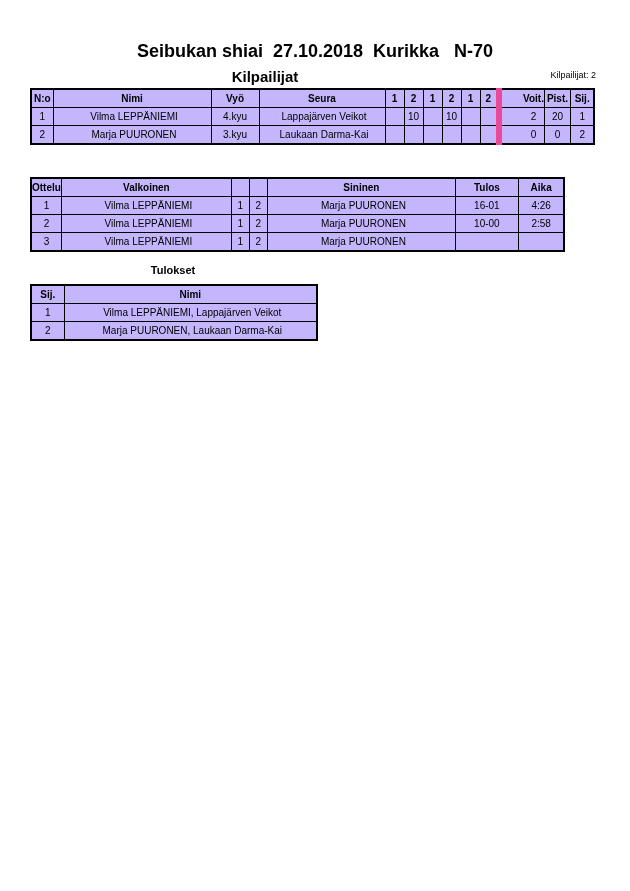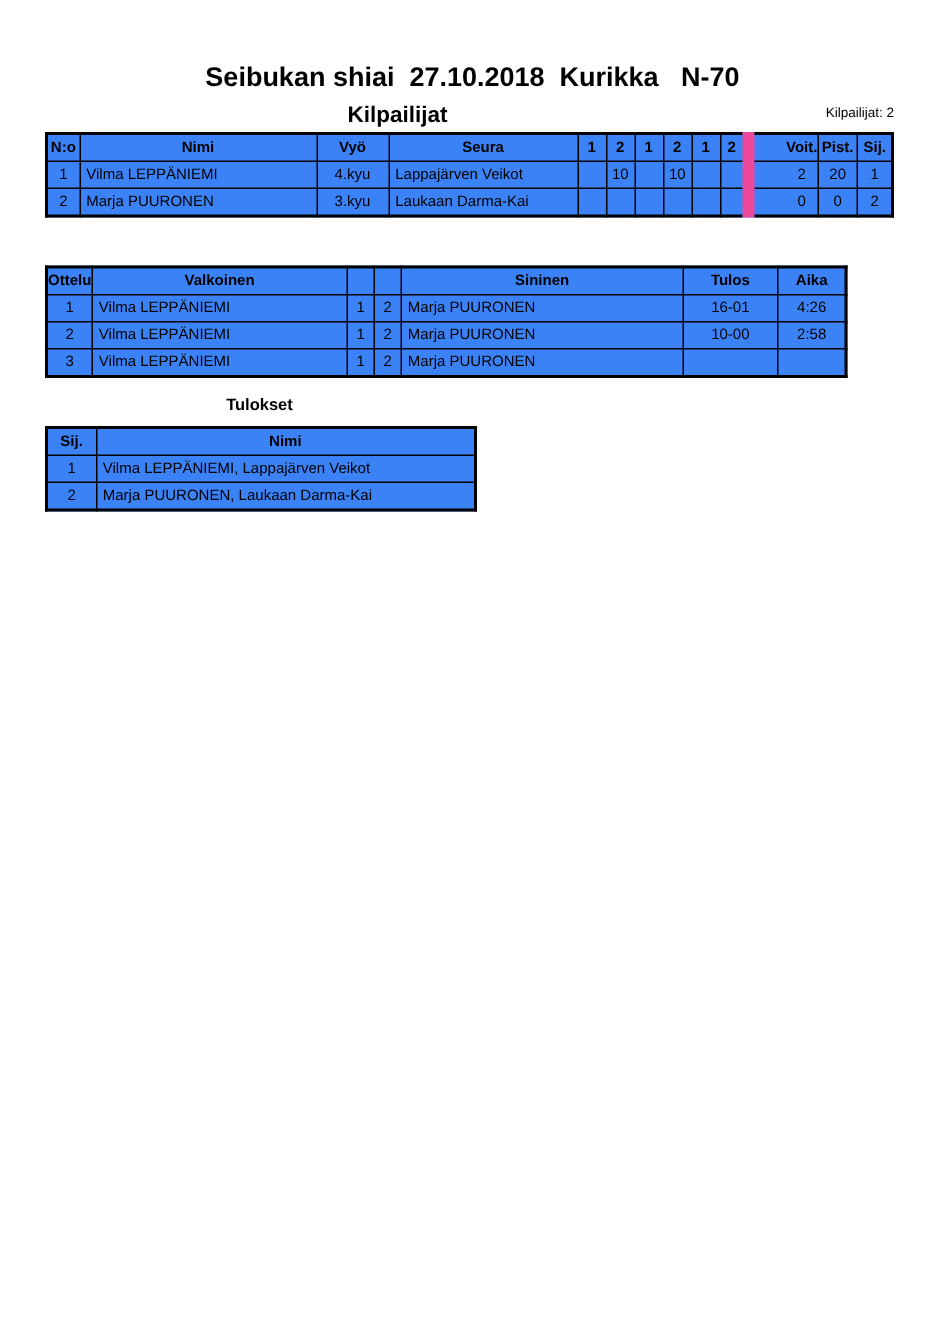--- a/index.html
+++ b/index.html
@@ -2,27 +2,27 @@
 <html><head>
 <meta charset="utf-8">
 <style>
   html,body{margin:0;padding:0;}
   body{width:630px;height:891px;background:#fff;font-family:"Liberation Sans",sans-serif;color:#000;}
   .page{position:relative;width:630px;height:891px;background:#fff;overflow:hidden;}
   .title{position:absolute;top:41px;left:0;width:630px;text-align:center;font-size:18px;font-weight:bold;white-space:pre;}
   .kilpailijat-heading{position:absolute;top:68px;left:208px;width:114px;text-align:center;font-size:15px;font-weight:bold;}
   .kilpailijat-count{position:absolute;top:70px;right:34px;font-size:9px;text-align:center;}
   .sec-heading{position:absolute;font-size:11px;font-weight:bold;text-align:center;}
-  table{border-collapse:collapse;table-layout:fixed;background:#3b82f6;}
+  table{border-collapse:collapse;table-layout:fixed;background:#c4b5fd;}
   .t{position:absolute;border:2px solid #000;}
   .t td,.t th{border:1px solid #000;height:17px;font-size:10px;padding:0;overflow:hidden;white-space:nowrap;}
   .t th{font-weight:bold;text-align:center;}
-  .t td.l{text-align:left;padding-left:4px;margin-left:33px;}
+  .t td.l{text-align:center;padding-left:4px;margin-left:33px;}
   .t td.c{text-align:center;}
-  .t .sep{border-left:8px solid #ec4899;padding-left:21px;}
+  .t .sep{border-left:6px solid #ec4899;padding-left:21px;}
 </style>
 </head>
 <body>
 
 <div class="page">
 
   <div class="title">Seibukan shiai  27.10.2018  Kurikka   N-70</div>
 
   <div class="kilpailijat-heading">Kilpailijat</div>
   <div class="kilpailijat-count">Kilpailijat: 2</div>

